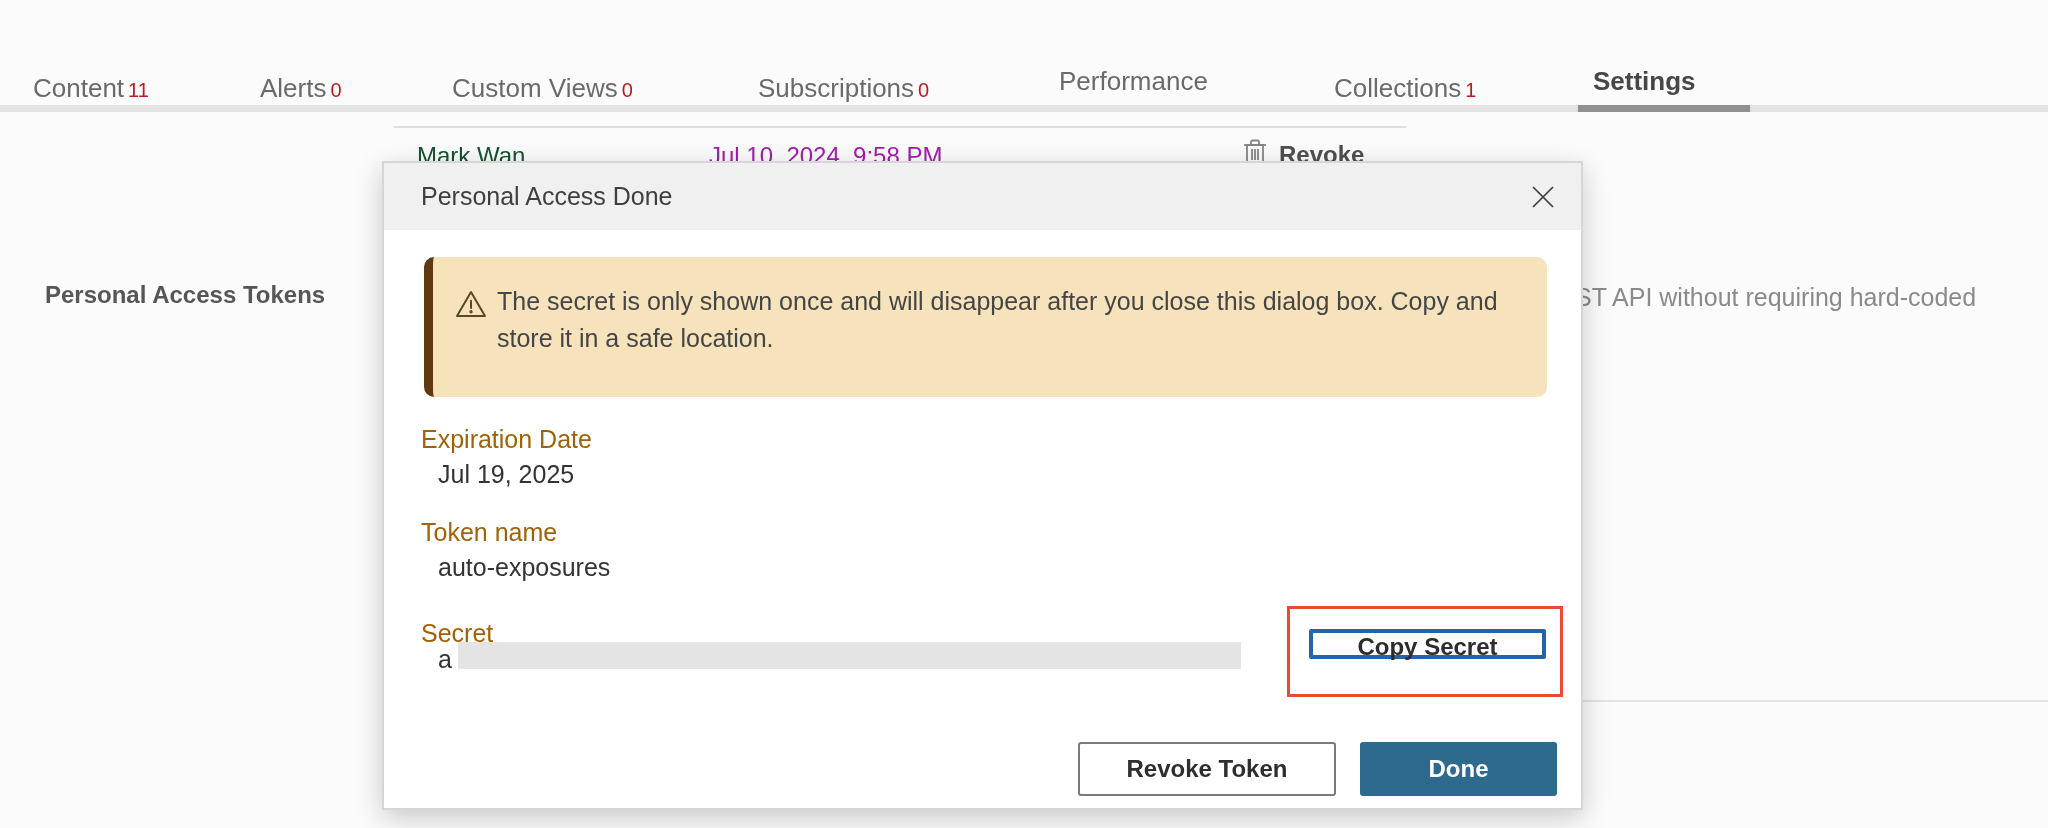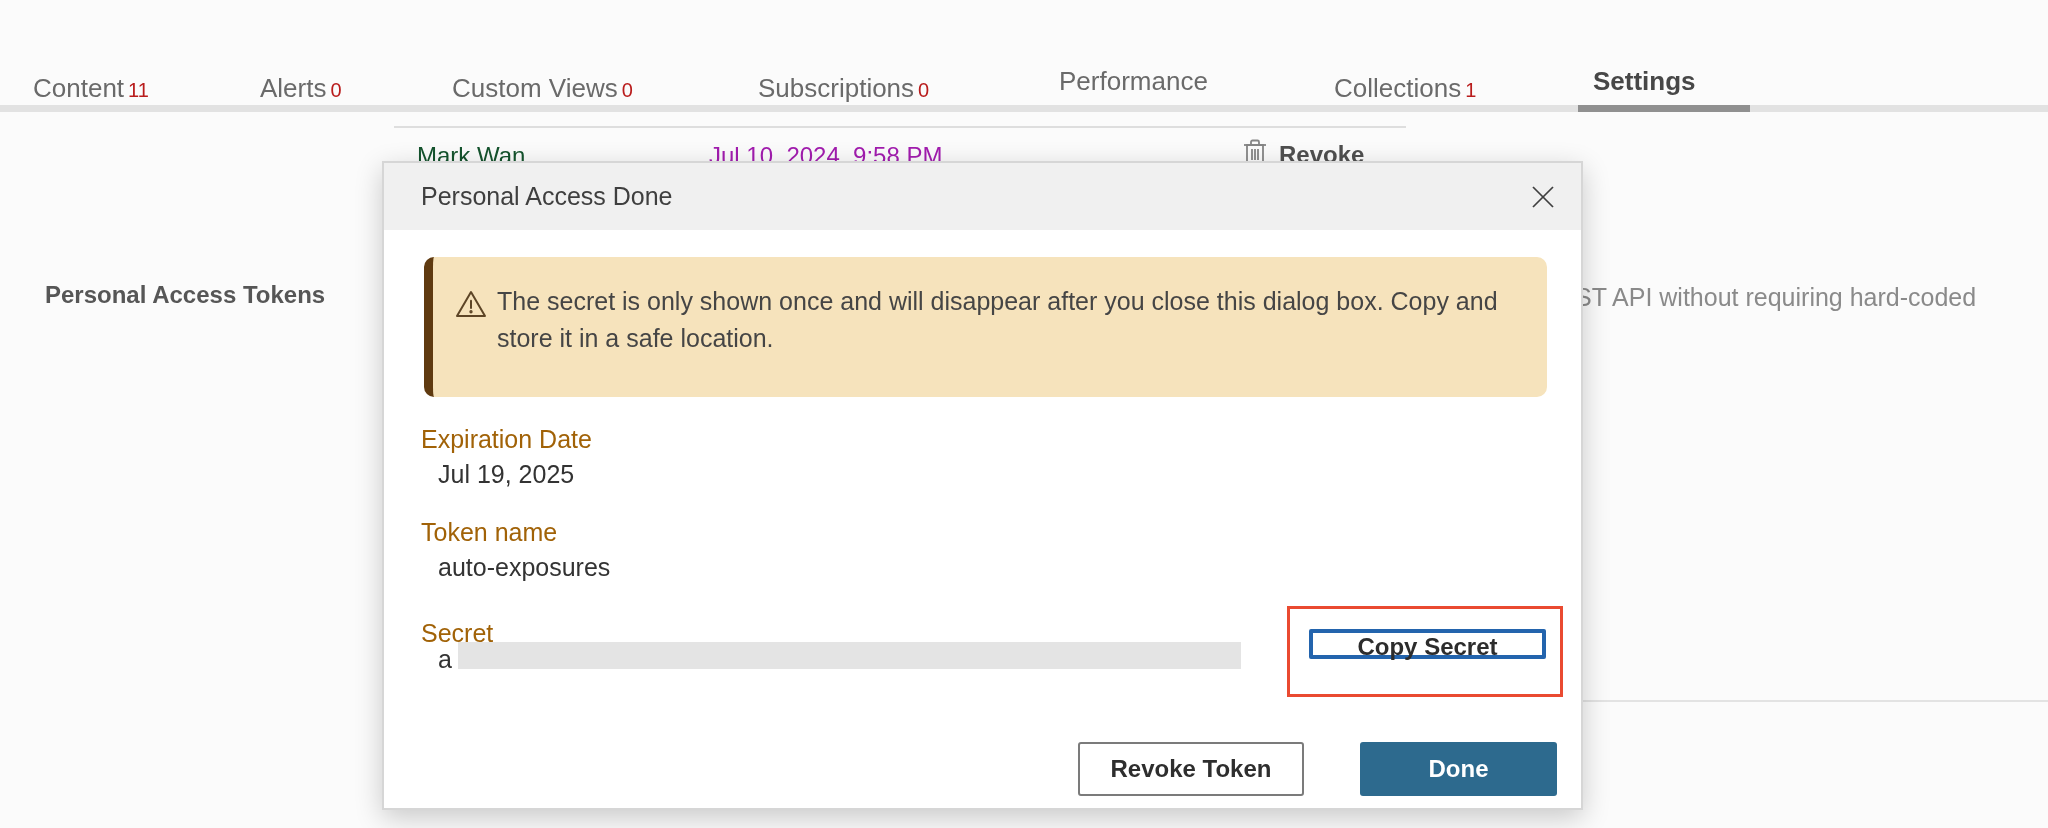--- a/index.html
+++ b/index.html
@@ -55,21 +55,21 @@
   .lbl-token{top:355px;} .val-token{top:390px;}
   .lbl-secret{top:456px;}.val-secret{top:482px;}
   .secret-bar{position:absolute;left:74px;top:479px;width:783px;height:27px;background:var(--secret-bar);}
 
   .copy-btn{position:absolute;left:925px;top:466px;width:237px;height:30px;background:#ffffff;
             border:4px solid var(--copy-border);border-radius:2px;font-family:inherit;
             font-size:24px;font-weight:bold;color:#2c2c2c;cursor:pointer;}
   .copy-highlight{position:absolute;left:903px;top:443px;width:276px;height:91px;
                   border:3px solid var(--annotation-red);pointer-events:none;}
 
-  .revoke-btn{position:absolute;left:694px;top:579px;width:226px;height:54px;background:#ffffff;
+  .revoke-btn{position:absolute;left:694px;top:579px;width:258px;height:54px;background:#ffffff;
               border:2px solid #7b7b7b;border-radius:3px;font-family:inherit;
               font-size:24px;font-weight:bold;color:#2e2e2e;cursor:pointer;}
   .done-btn{position:absolute;left:976px;top:579px;width:197px;height:54px;background:var(--done-bg);
             border:none;border-radius:3px;font-family:inherit;
             font-size:24px;font-weight:bold;color:#ffffff;cursor:pointer;}
 </style>
 </head>
 <body>
 
 <div class="screen">

